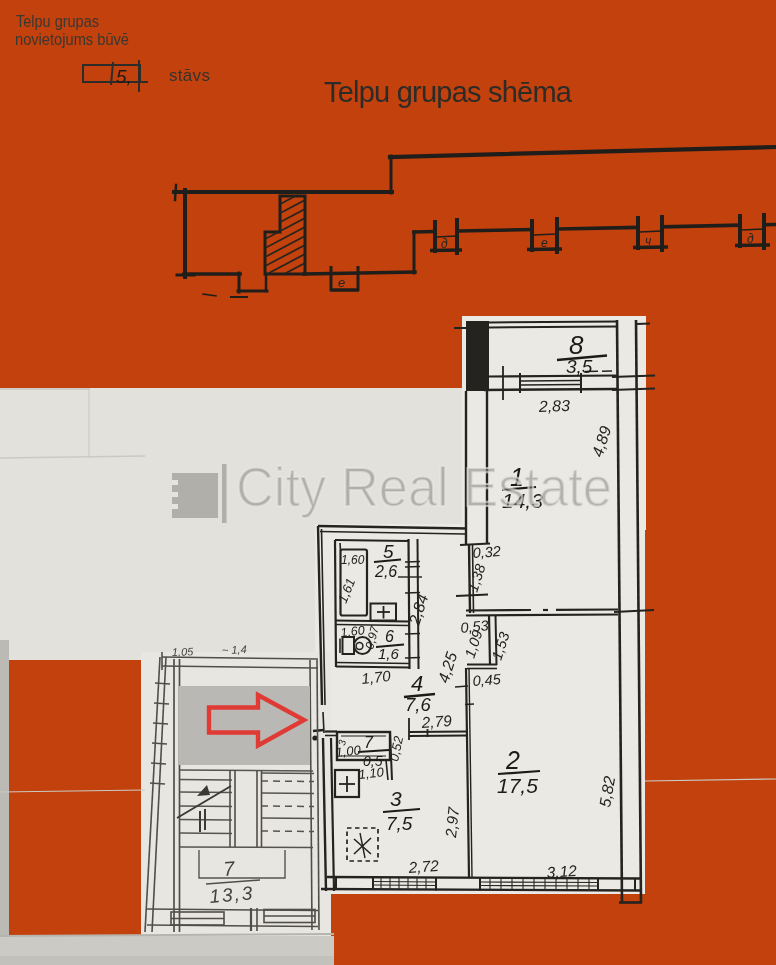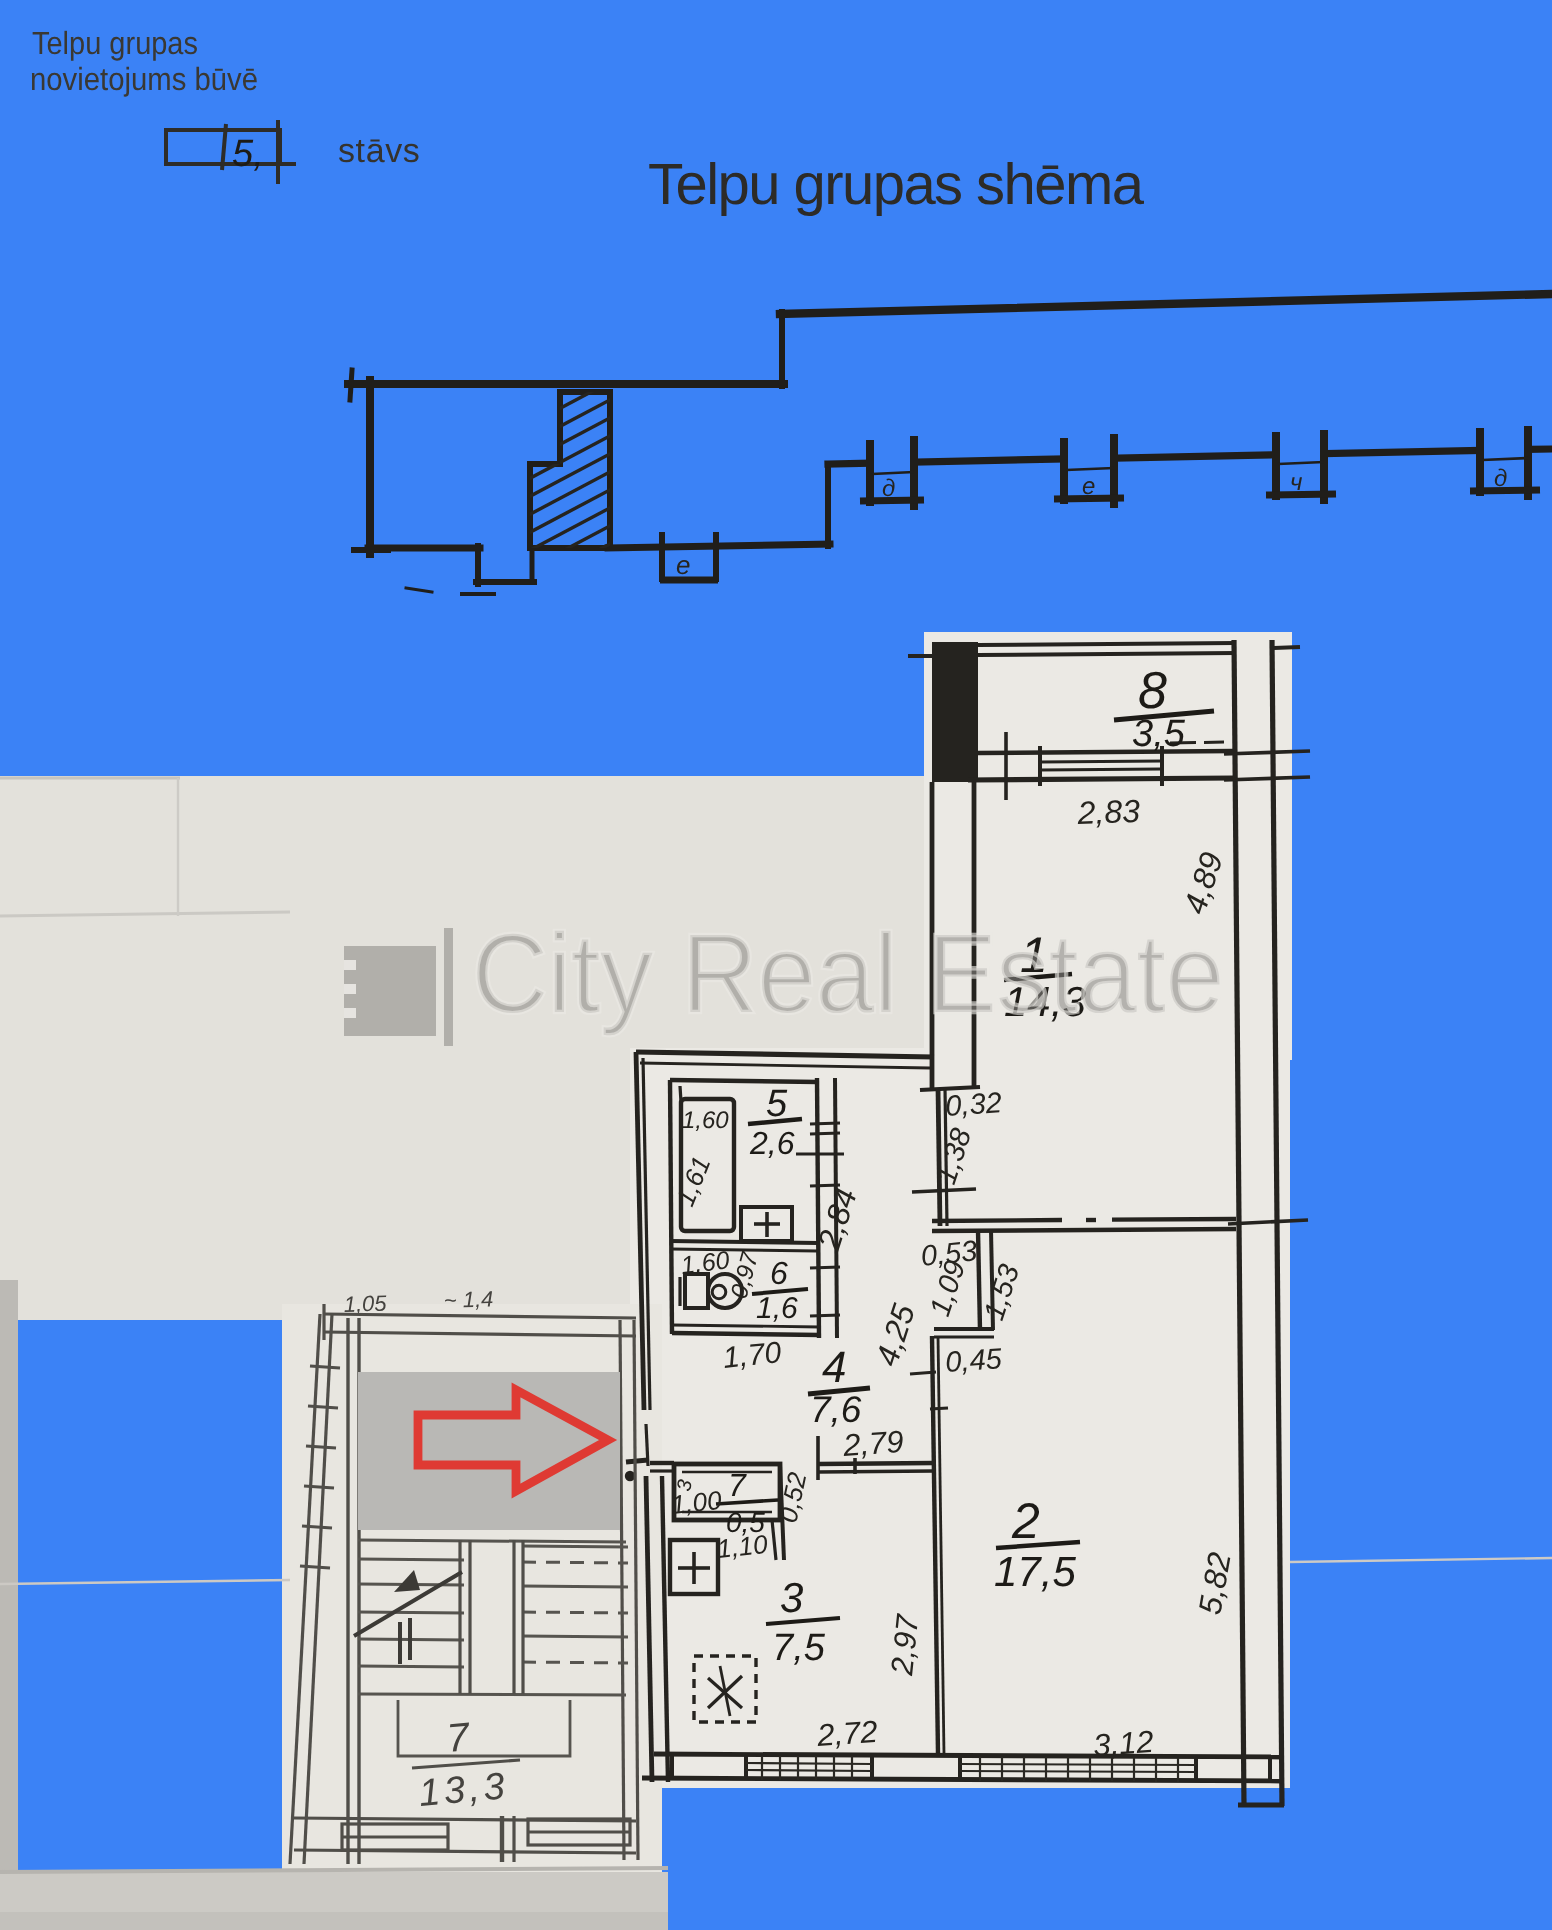--- a/index.html
+++ b/index.html
@@ -1,16 +1,16 @@
 <!DOCTYPE html>
 <html><head>
 <meta charset="utf-8">
 <style>
 html,body{margin:0;padding:0;}
-#page{position:relative;width:776px;height:965px;background:#3b82f6;overflow:hidden;
+#page{position:relative;width:776px;height:965px;background:#c2410c;overflow:hidden;
  font-family:"Liberation Sans", sans-serif;}
 svg{position:absolute;left:0;top:0;}
 .dim{font-family:"Liberation Sans",sans-serif;font-style:italic;fill:#26241f;}
 .rm{font-family:"Liberation Sans",sans-serif;font-style:italic;fill:#1d1b17;}
 .pc{font-family:"Liberation Sans",sans-serif;font-style:italic;fill:#45433f;}
 </style>
 </head>
 <body>
 <div id="page">
 <svg width="776" height="965" viewBox="0 0 776 965">

